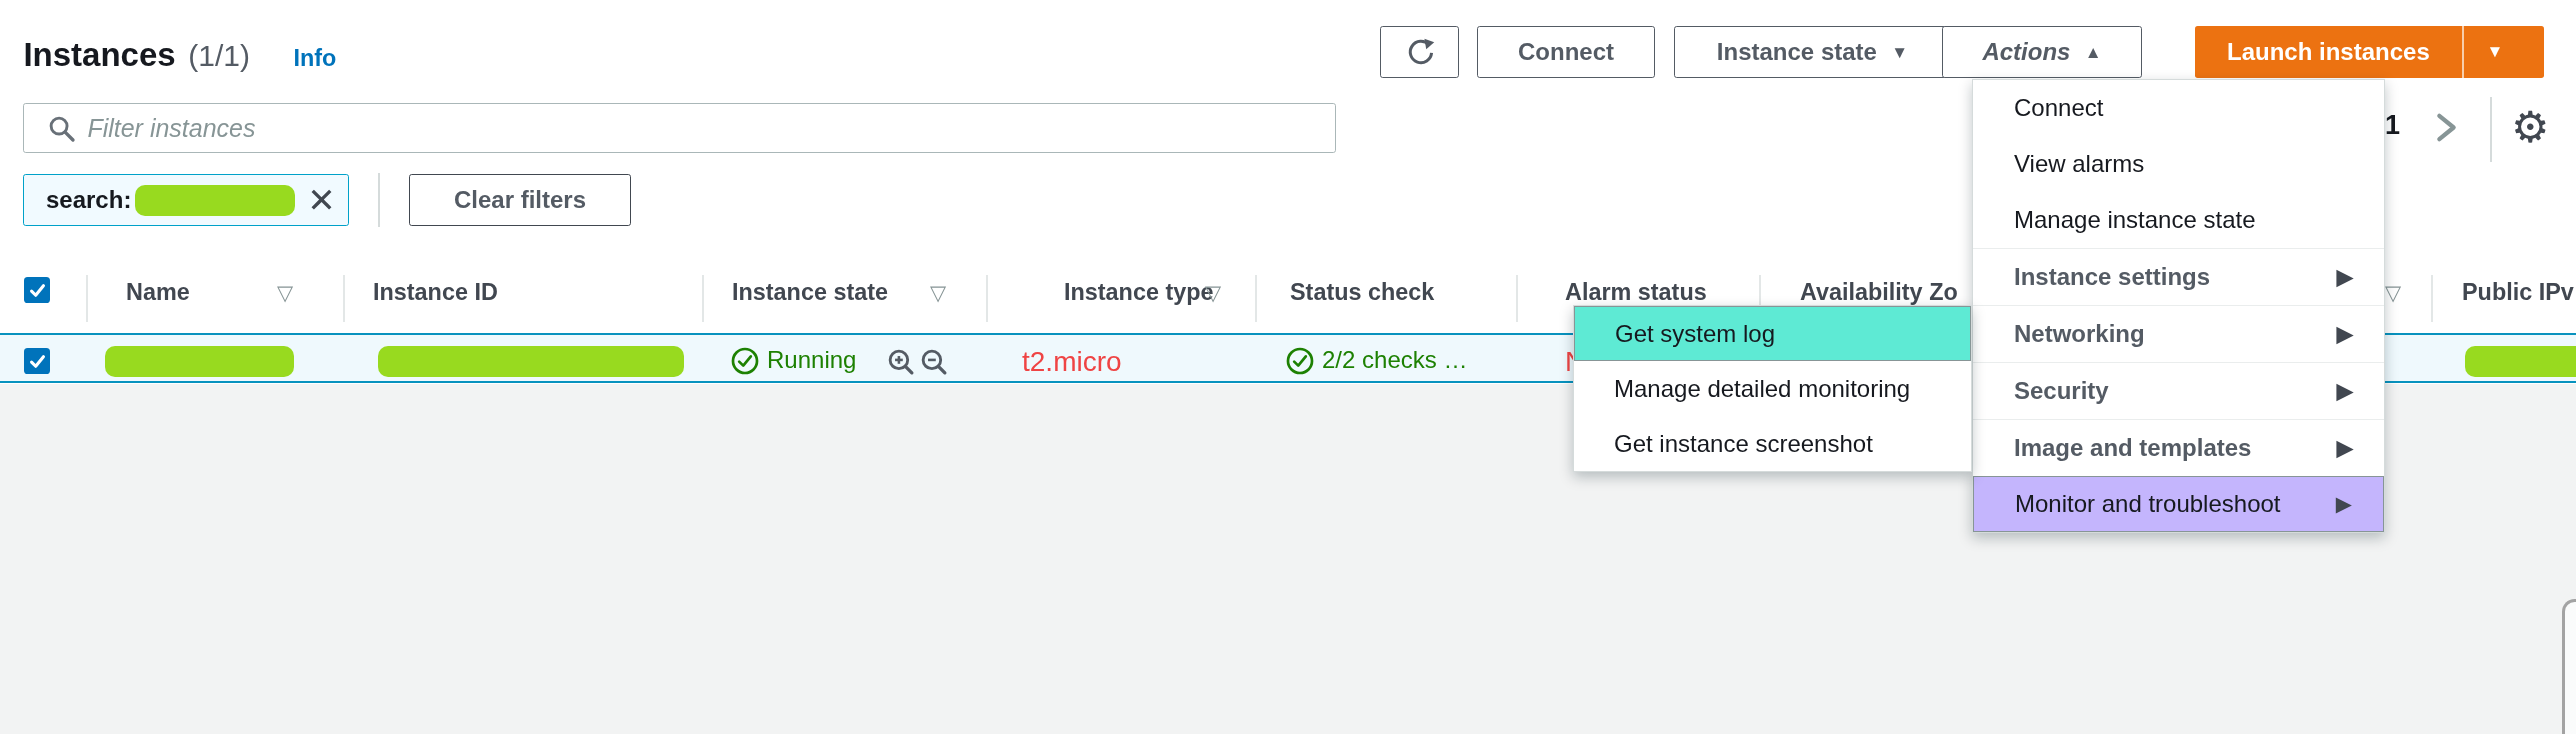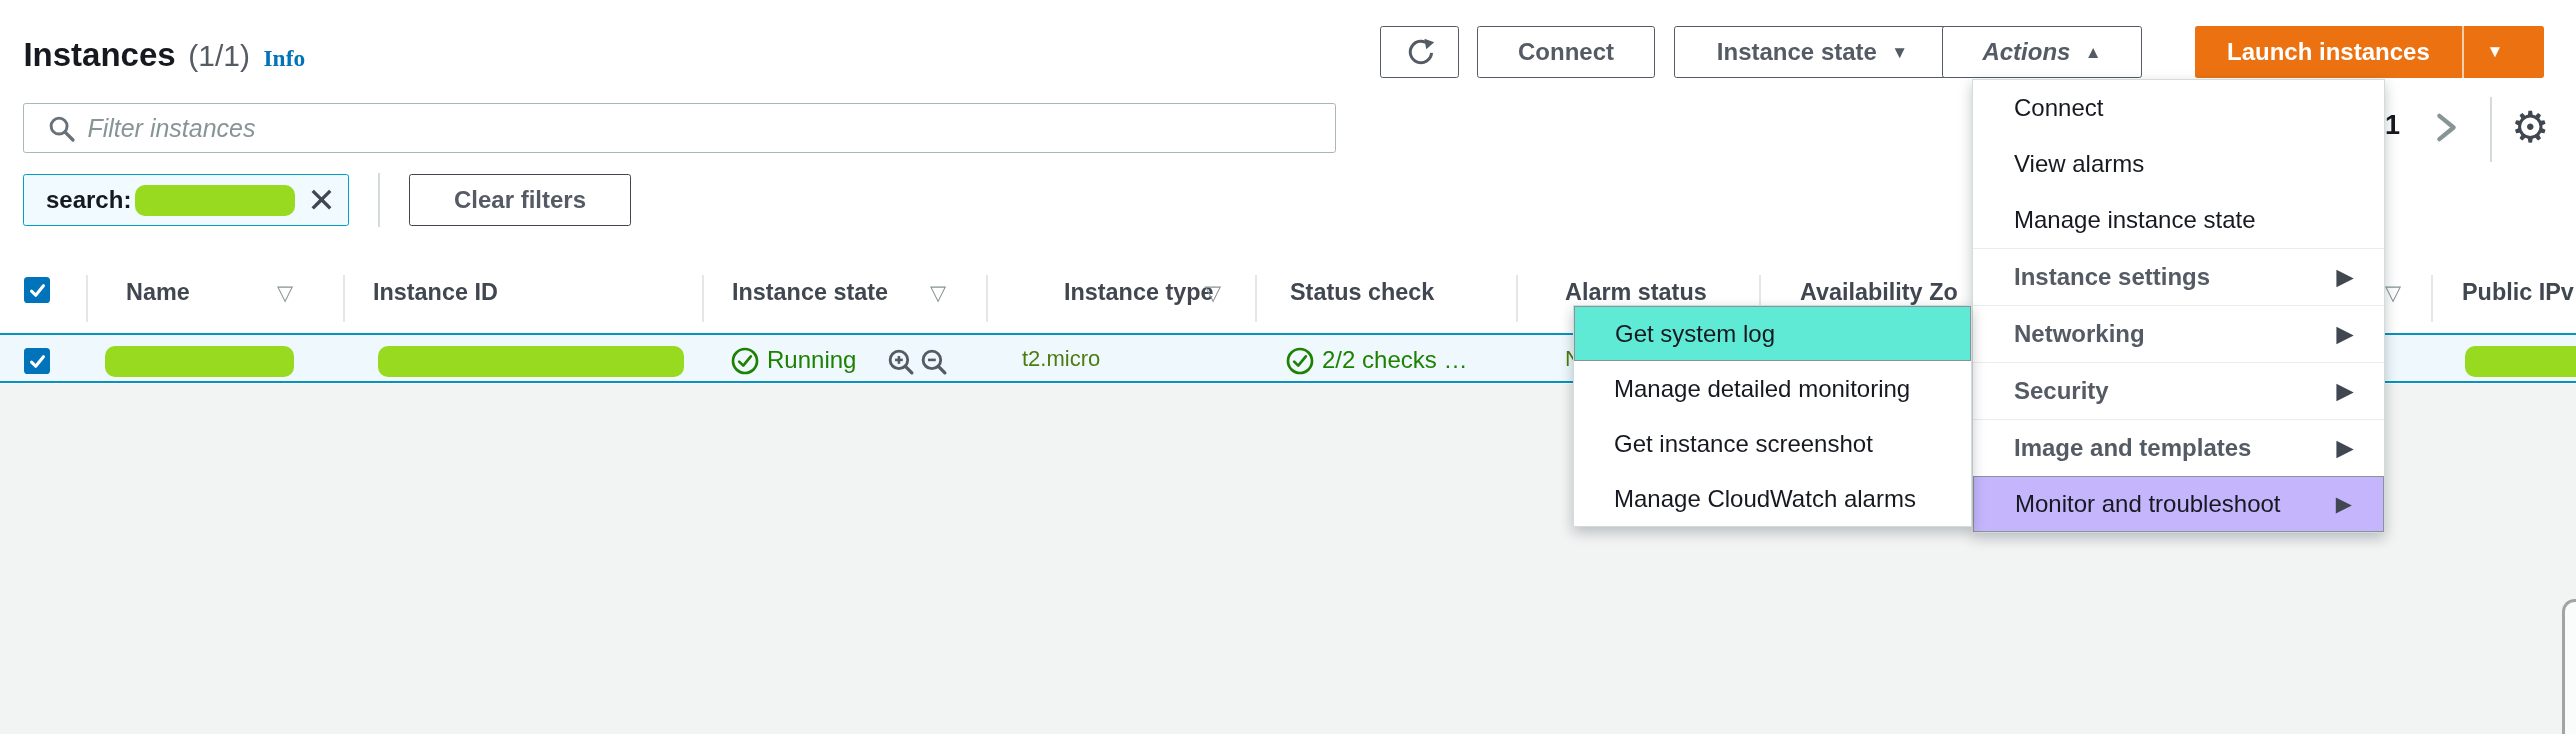--- a/index.html
+++ b/index.html
@@ -71,21 +71,21 @@
   .col-div { position:absolute; top:275px; height:47px; width:1.8px; background:#e3e7e7; }
 
   .sel-row {
     position:absolute; left:0; top:333px; width:2576px; height:50px;
     background:#eff9fd; border-top:2.7px solid #0892be; border-bottom:2.7px solid #0892be;
   }
   .checkbox {
     position:absolute; width:26px; height:26px; background:#0073bb;
     border-radius:3.6px; display:flex; align-items:center; justify-content:center; cursor:pointer;
   }
-  .cell-text { position:absolute; font-size:22px; color:#4d7c0f; white-space:nowrap; }
+  .cell-text { position:absolute; font-size:28px; color:#ef4444; white-space:nowrap; }
   .green-text { color:#1d8102; font-size:24px; white-space:nowrap; }
 
   .gray-area { position:absolute; left:0; top:384px; width:2576px; height:351px; background:#f2f3f3; }
 
   
   .menu {
     position:absolute; background:#ffffff; border:0.9px solid #d5dbdb;
     box-shadow:0 5.4px 12.6px rgba(0,28,36,.25); z-index:20;
   }
   .menu-item {
@@ -113,21 +113,21 @@
 </head>
 <body>
 
 <div id="canvas">
 
   <div class="gray-area"></div>
 
   <div class="abs" style="left:23.4px; top:36px; display:flex; align-items:baseline; gap:12.6px;">
     <span class="page-title">Instances</span>
     <span class="page-count">(1/1)</span>
-    <span class="info-link" style="margin-left:1px;font-family:Liberation Serif, serif;">Info</span>
+    <span class="info-link" style="margin-left:31px;">Info</span>
   </div>
 
   <div class="btn" style="left:1380px; width:79px;">
     <span>
       <svg width="32" height="32" viewBox="0 0 36 36">
         <path d="M28 10 A12 12 0 1 0 31 19" fill="none" stroke="#545b64" stroke-width="3.4"></path>
         <polygon points="23,3 34,7 25,15" fill="#545b64"></polygon>
       </svg>
     </span>
   </div>
@@ -302,21 +302,18 @@
   <div class="menu" style="left:1573px; top:305px; width:399px;">
     <div class="submenu-item active">
       <span>Get system log</span>
     </div>
     <div class="submenu-item">
       <span>Manage detailed monitoring</span>
     </div>
     <div class="submenu-item">
       <span>Get instance screenshot</span>
     </div>
-    <div class="submenu-item">
-      <span>Manage CloudWatch alarms</span>
-    </div>
   </div>
 
   <div class="scroll-corner"></div>
 
 </div>
 
 
 </body></html>

